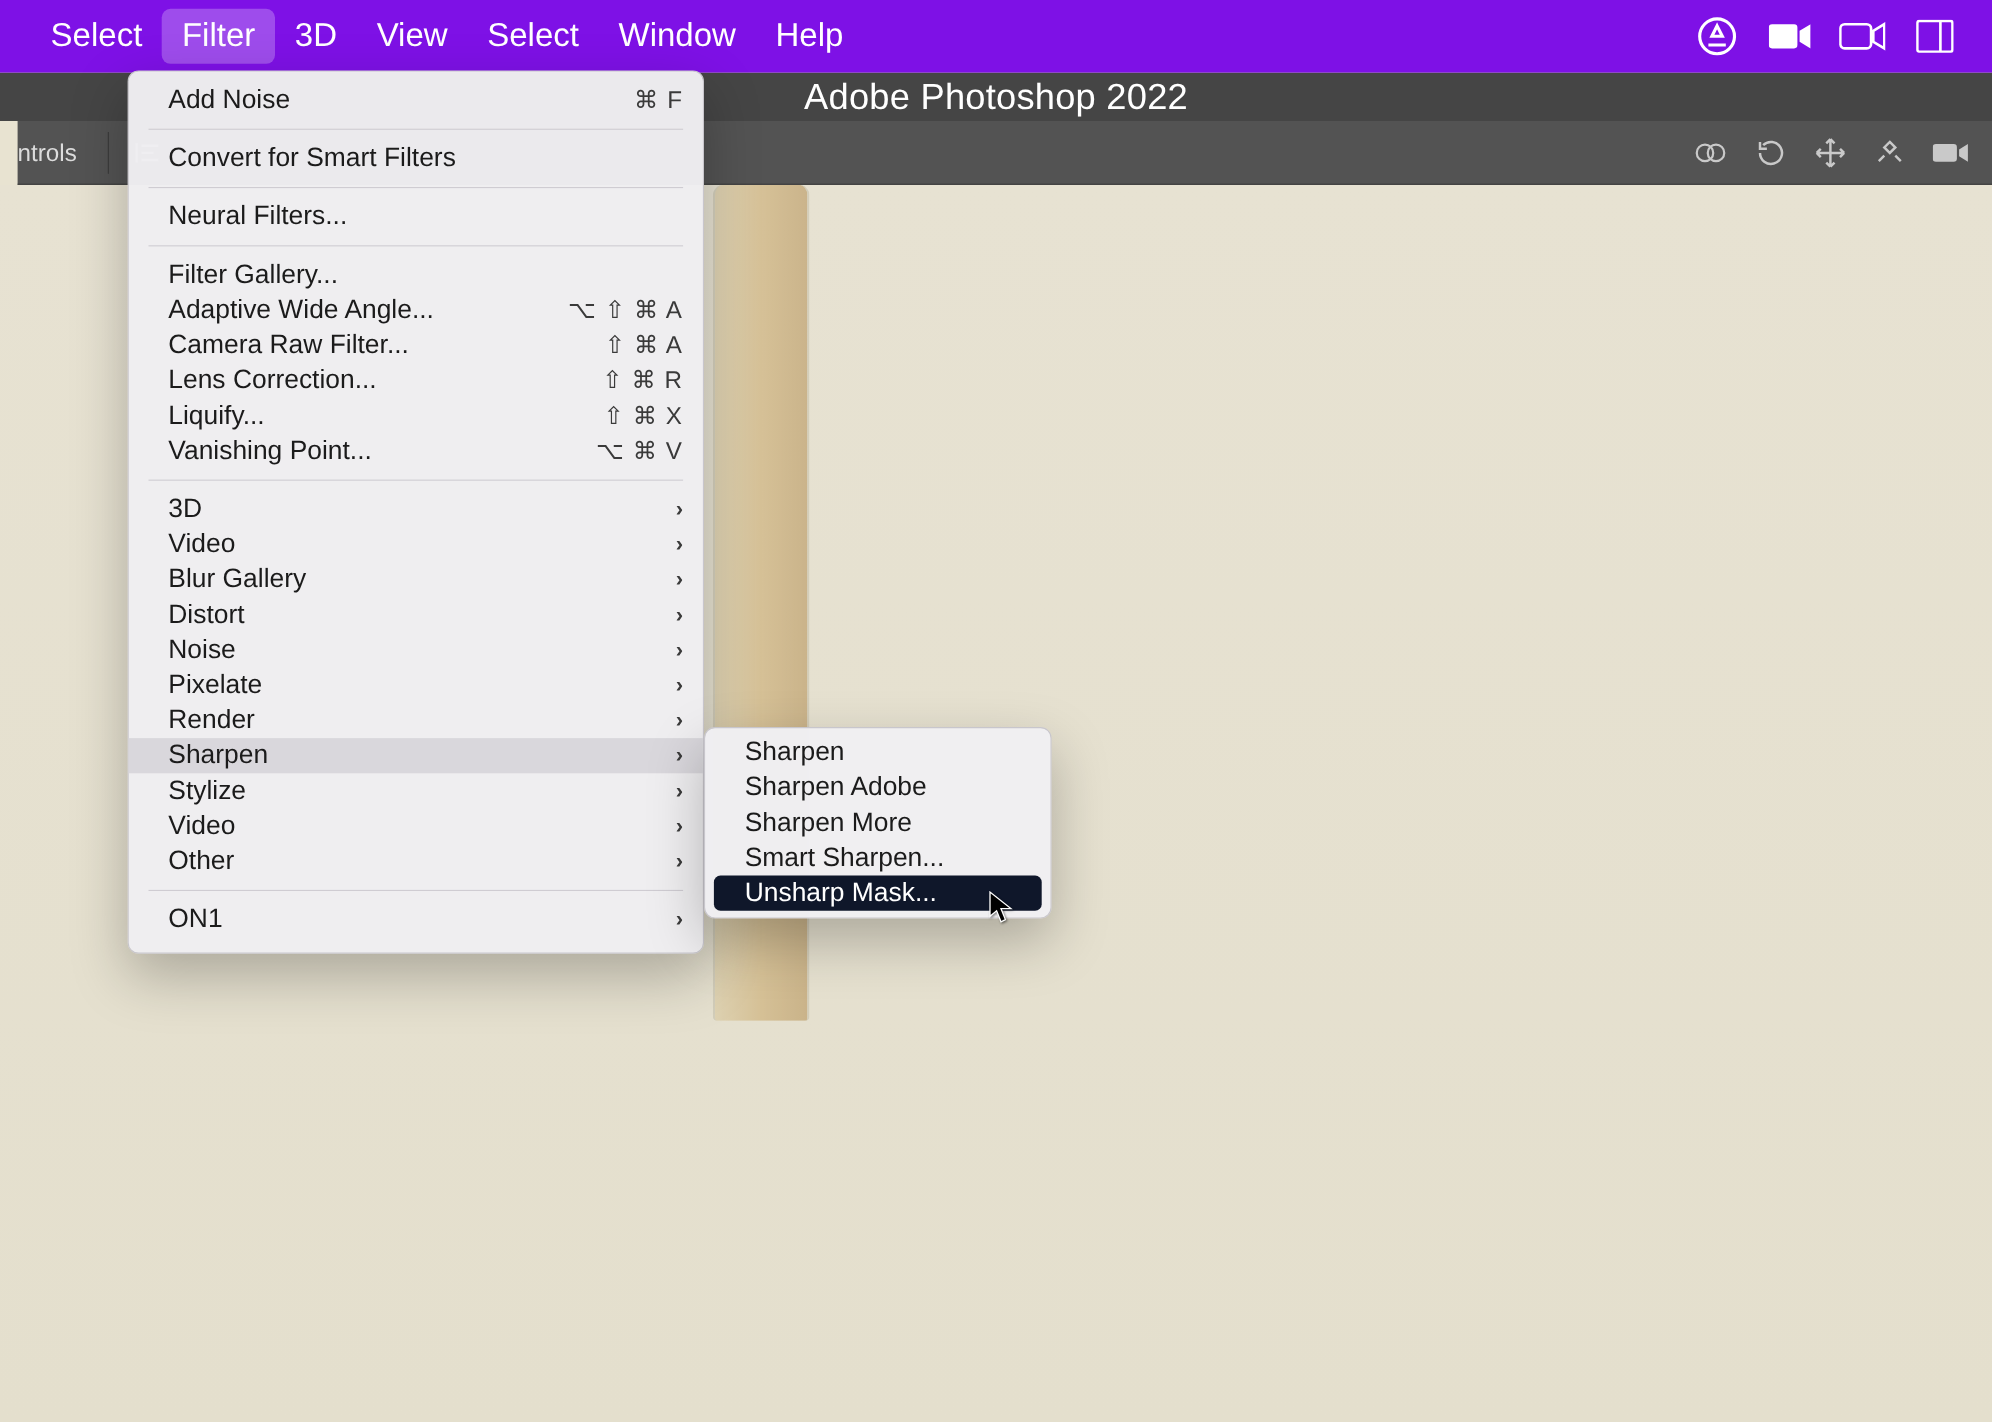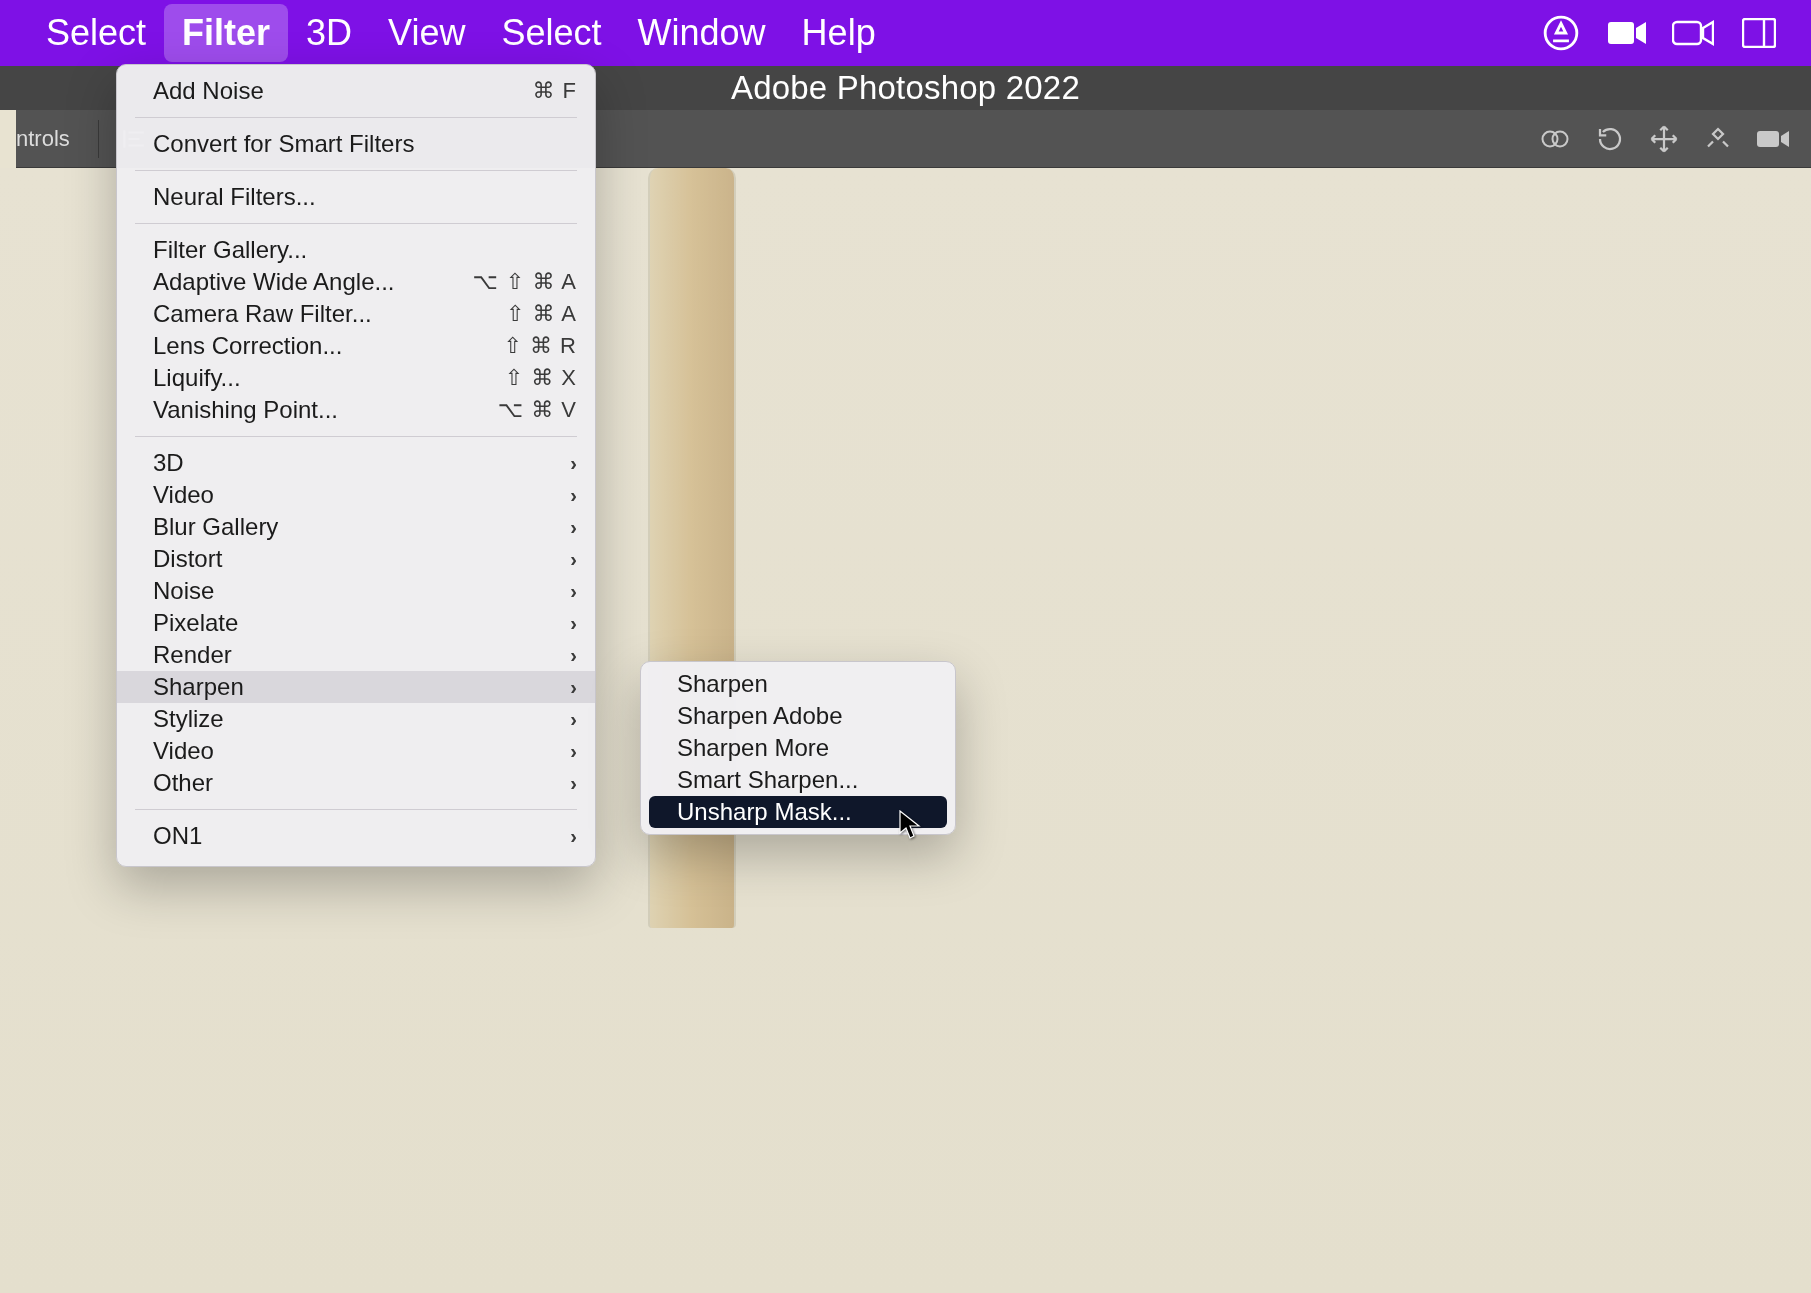--- a/index.html
+++ b/index.html
@@ -3,24 +3,24 @@
 <meta charset="utf-8">
 <style>
 * { margin: 0; padding: 0; box-sizing: border-box; font-family: -apple-system, "Helvetica Neue", Arial, sans-serif; }
 body { width: 1811px; height: 1293px; overflow: hidden; background: #e8e3d1; position: relative; }
 
 
 .menubar {
   position: absolute; top: 0; left: 0; right: 0; height: 66px;
   background: #7e11e6;
   display: flex; align-items: center; padding: 0 28px;
-  color: #fff; font-size: 36px; font-weight: 400;
+  color: #fff; font-size: 30px; font-weight: 400;
 }
 .menubar .mi { padding: 8px 18px; border-radius: 8px; cursor: default; }
-.menubar .mi.active { background: rgba(255,255,255,.25); font-weight: bold; }
+.menubar .mi.active { background: rgba(255,255,255,.25); }
 .menubar .spacer { flex: 1; }
 .menubar .ricon { width: 48px; height: 48px; margin-left: 18px; display: flex; align-items: center; justify-content: center; color: #fff; }
 
 
 .docbar {
   position: absolute; top: 66px; left: 0; right: 0; height: 44px;
   background: #454545; color: #fff; display: flex; align-items: center; justify-content: center;
   font-size: 33px; letter-spacing: .2px;
 }
 .optionsbar {
@@ -40,21 +40,21 @@
 .guitar {
   position: absolute; left: 648px; top: 0; width: 88px; height: 760px;
   background: linear-gradient(90deg,#d9c79b 0%, #c9a768 50%, #b48f52 100%);
   border-left: 2px solid #c4bfa9; border-right: 2px solid #c4bfa9;
   border-radius: 10px 10px 4px 4px;
   opacity: .55;
 }
 
 
 .menu {
-  position: absolute; top: 64px; left: 116px; width: 480px;
+  position: absolute; top: 64px; left: 116px; width: 524px;
   background: rgba(239,238,241,.98);
   border: 1px solid #c8c6cc; border-radius: 10px;
   box-shadow: 0 20px 50px rgba(0,0,0,.25);
   padding: 10px 0 14px;
 }
 .menu .row {
   display: flex; align-items: center; height: 32px;
   padding: 0 18px 0 36px; font-size: 24px; color: #1b1b1b;
   position: relative; white-space: nowrap;
 }

